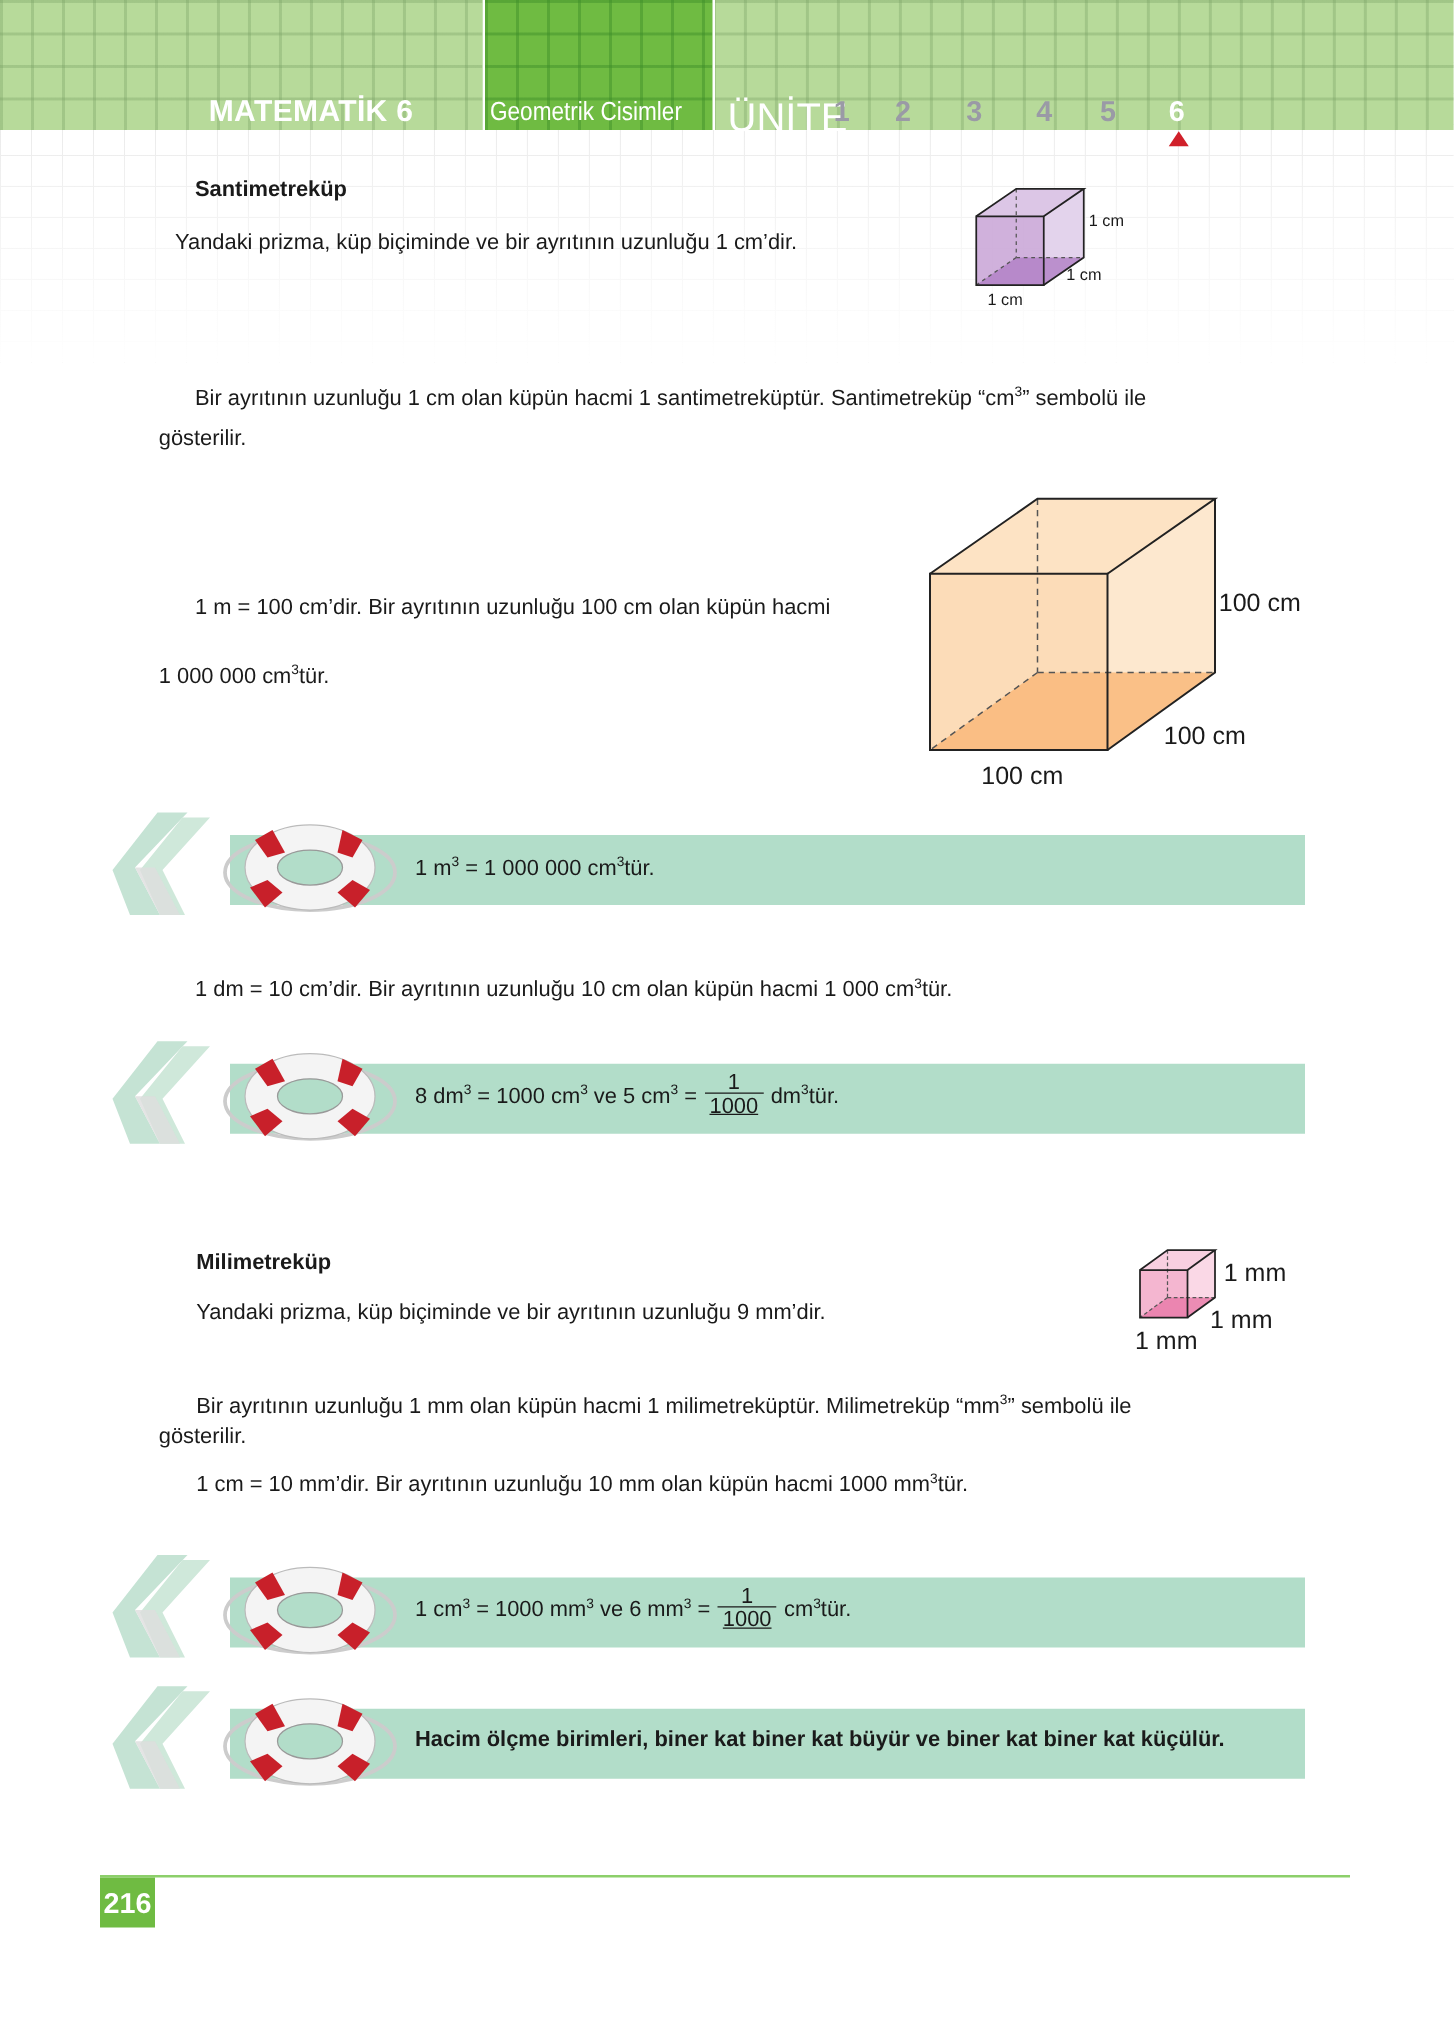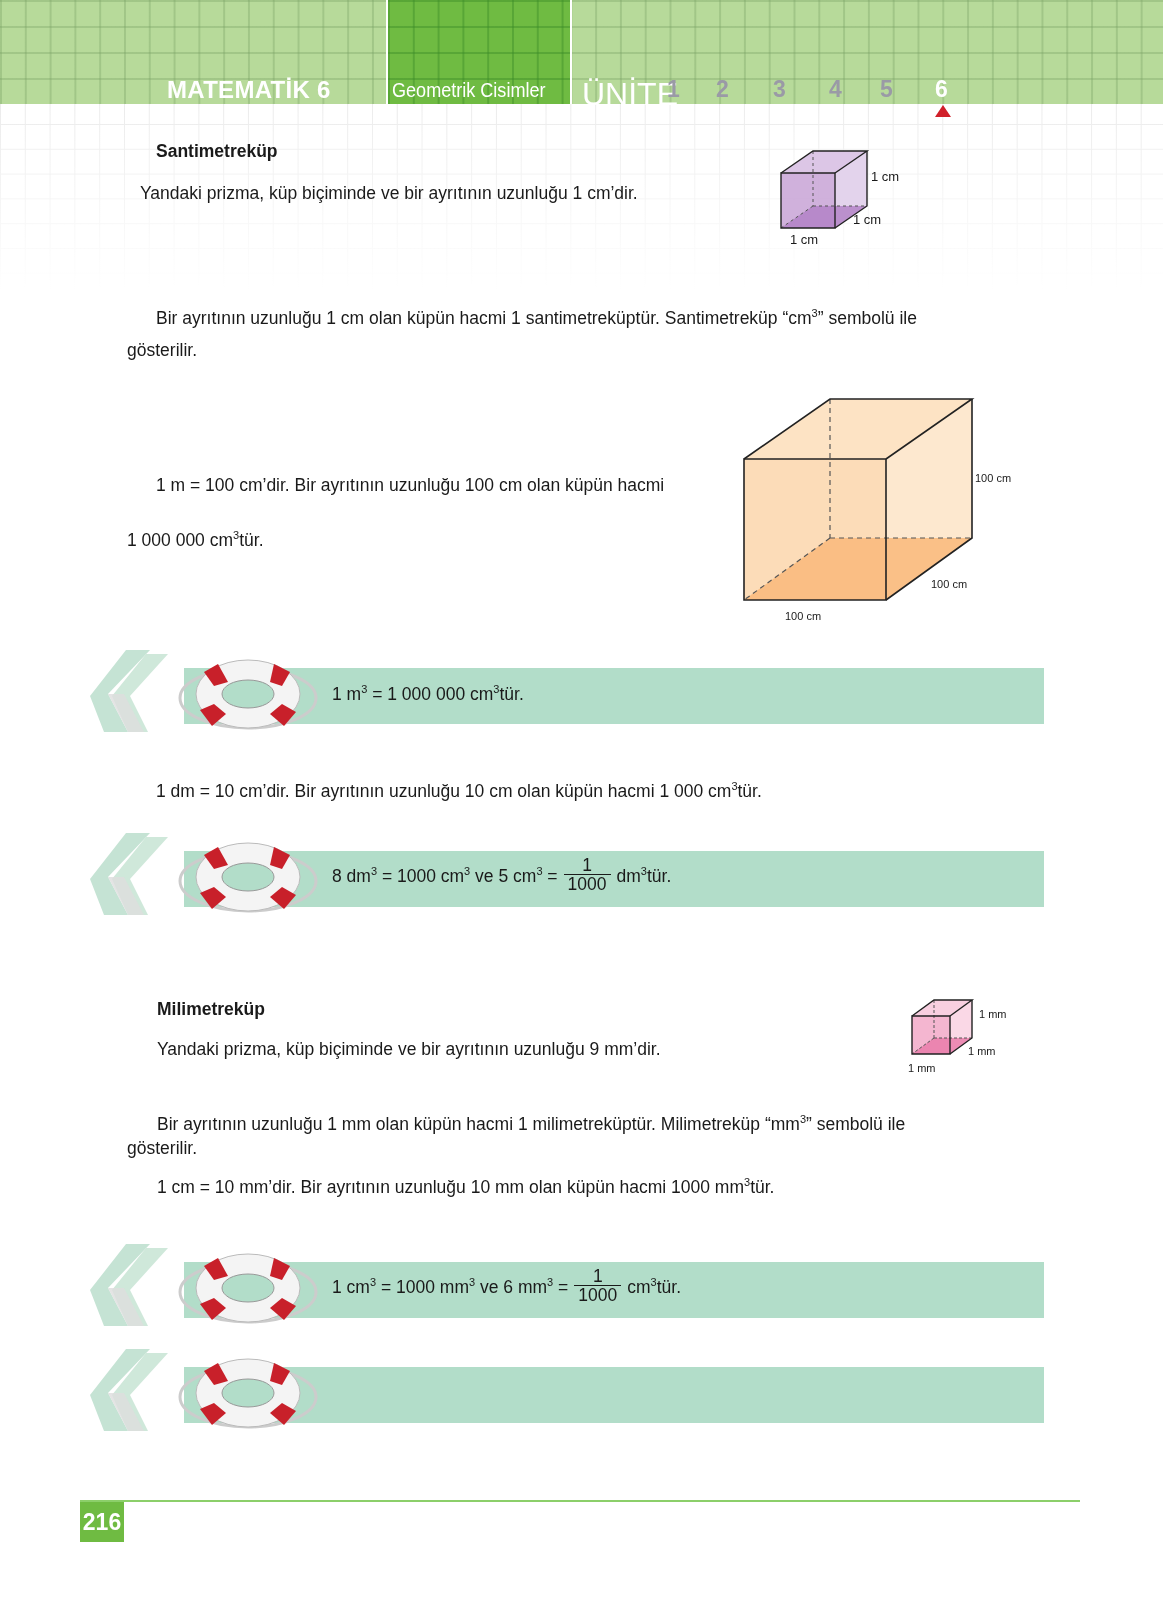--- a/index.html
+++ b/index.html
@@ -23,22 +23,22 @@
   .txt{position:absolute;font-size:17.5px;line-height:26px;}
   .bold{font-weight:bold;}
   sup{font-size:11px;vertical-align:7px;line-height:0;}
   .callout{position:absolute;left:88px;width:956px;height:76px;}
   .callout .bar{position:absolute;left:96px;top:22px;right:0;height:56px;background:#b2ddc9;}
   .callout .chev{position:absolute;left:0;top:0;width:120px;height:90px;}
   .callout .buoy{position:absolute;left:86px;top:6px;width:148px;height:84px;}
   .callout .ctext{position:absolute;left:244px;top:38px;font-size:17.5px;white-space:nowrap;}
   .frac{display:inline-block;vertical-align:middle;text-align:center;margin:0 6px;line-height:18px;position:relative;top:-3px;}
   .frac .num{display:block;border-bottom:1.3px solid #1a1a1a;padding:0 4px;}
-  .frac .den{display:block;padding:0 4px;}
-  .label{position:absolute;font-size:11px;}
+  .frac .den{display:block;padding:0 4px;text-decoration:underline;}
+  .label{position:absolute;font-size:20px;}
   .label.sm{font-size:13px;}
   .footer-line{position:absolute;left:80px;top:1500px;width:1000px;height:2px;background:#8ccf6a;}
   .page-num{position:absolute;left:80px;top:1502px;width:44px;height:40px;background:#6fbb42;color:#fff;font-weight:bold;font-size:23px;text-align:center;line-height:40px;}
 </style>
 </head>
 <body>
 
 <div class="grid-bg"></div>
 <div class="grid-fade"></div>
 
@@ -204,16 +204,17 @@
   </svg>
   <svg class="buoy" viewBox="0 0 148 84">
     <ellipse cx="74" cy="46" rx="68" ry="30" fill="none" stroke="#ccc" stroke-width="3"></ellipse>
     <ellipse cx="74" cy="42" rx="52" ry="34" fill="#f4f4f4" stroke="#bbb"></ellipse>
     <ellipse cx="74" cy="42" rx="26" ry="14" fill="#b2ddc9" stroke="#999"></ellipse>
     <path d="M30,20 L44,12 L54,30 L40,34 Z" fill="#c8202a"></path>
     <path d="M100,12 L116,20 L108,34 L96,30 Z" fill="#c8202a"></path>
     <path d="M26,58 L40,52 L52,62 L38,74 Z" fill="#c8202a"></path>
     <path d="M96,62 L108,52 L122,60 L110,74 Z" fill="#c8202a"></path>
   </svg>
+  <div class="ctext bold" style="top:36px">Hacim ölçme birimleri, biner kat biner kat büyür ve biner kat biner kat küçülür.</div>
 </div>
 
 <div class="footer-line"></div>
 <div class="page-num">216</div>
 
 </body></html>

